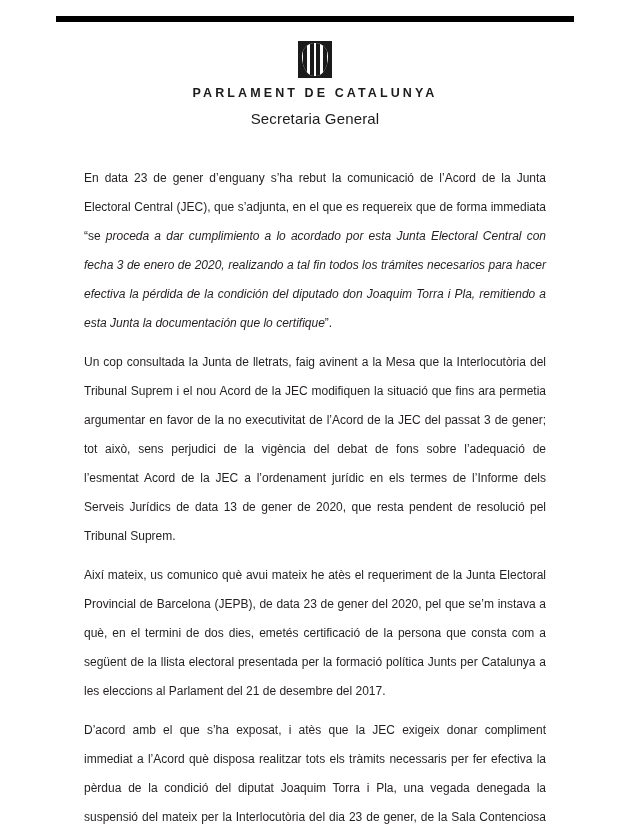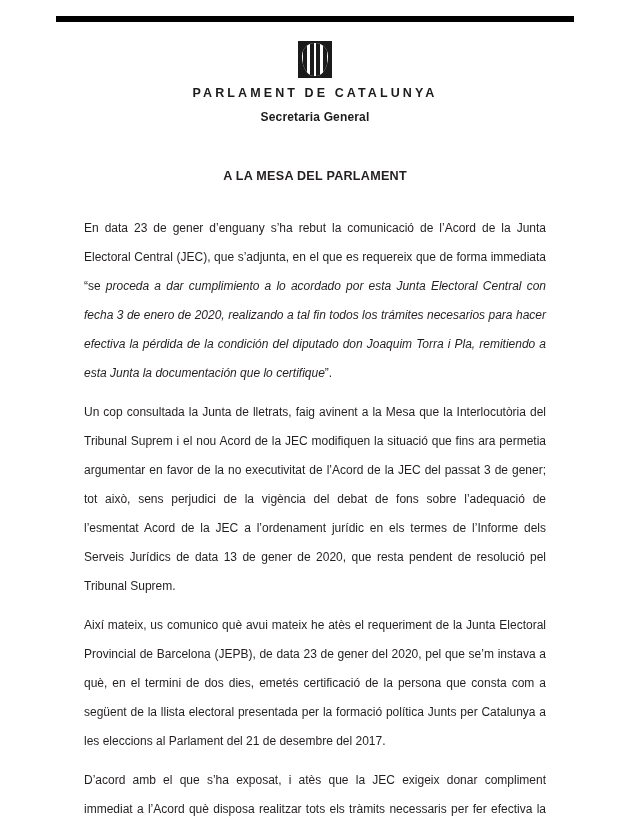--- a/index.html
+++ b/index.html
@@ -62,22 +62,22 @@
   .org-name {
     margin-top: 9px;
     font-size: 12.5px;
     font-weight: bold;
     letter-spacing: 3.1px;
     color: #1b1b1b;
     line-height: 1.1;
   }
   .org-sub {
     margin-top: 9px;
-    font-size: 12px;
-    font-weight: bold;
+    font-size: 15px;
+    font-weight: normal;
     color: #1b1b1b;
     letter-spacing: 0.15px;
   }
 
   
   .doc-body {
     margin: 0 auto;
     width: 462px;
     padding-top: 37px;
   }
@@ -118,21 +118,20 @@
           <span class="bar"></span>
         </div>
       </div>
     </div>
     <div class="org-name">PARLAMENT DE CATALUNYA</div>
     <div class="org-sub">Secretaria General</div>
   </header>
 
   <main class="doc-body">
 
-    <h1 class="doc-title">A LA MESA DEL PARLAMENT</h1>
 
     <p class="para"><span>En data 23 de gener d’enguany s’ha rebut la comunicació de l’Acord de la Junta Electoral Central (JEC), que s’adjunta, en el que es requereix que de forma immediata “se </span><span class="quote-it">proceda a dar cumplimiento a lo acordado por esta Junta Electoral Central con fecha 3 de enero de 2020, realizando a tal fin todos los trámites necesarios para hacer efectiva la pérdida de la condición del diputado don Joaquim Torra i Pla, remitiendo a esta Junta la documentación que lo certifique</span><span>”.</span></p>
 
     <p class="para">Un cop consultada la Junta de lletrats, faig avinent a la Mesa que la Interlocutòria del Tribunal Suprem i el nou Acord de la JEC modifiquen la situació que fins ara permetia argumentar en favor de la no executivitat de l’Acord de la JEC del passat 3 de gener; tot això, sens perjudici de la vigència del debat de fons sobre l’adequació de l’esmentat Acord de la JEC a l’ordenament jurídic en els termes de l’Informe dels Serveis Jurídics de data 13 de gener de 2020, que resta pendent de resolució pel Tribunal Suprem.</p>
 
     <p class="para">Així mateix, us comunico què avui mateix he atès el requeriment de la Junta Electoral Provincial de Barcelona (JEPB), de data 23 de gener del 2020, pel que se’m instava a què, en el termini de dos dies, emetés certificació de la persona que consta com a següent de la llista electoral presentada per la formació política Junts per Catalunya a les eleccions al Parlament del 21 de desembre del 2017.</p>
 
     <p class="para">D’acord amb el que s’ha exposat,  i atès que la JEC exigeix donar compliment immediat a l’Acord què disposa realitzar tots els tràmits necessaris per fer efectiva la pèrdua de la condició del diputat Joaquim Torra i Pla, una vegada denegada la suspensió del mateix per la Interlocutòria del dia 23 de gener, de la Sala Contenciosa Administrativa del Tribunal Suprem, us informo què procedeixo a donar les instruccions pertinents als serveis de la cambra a aquests efectes.</p>
 
   </main>

